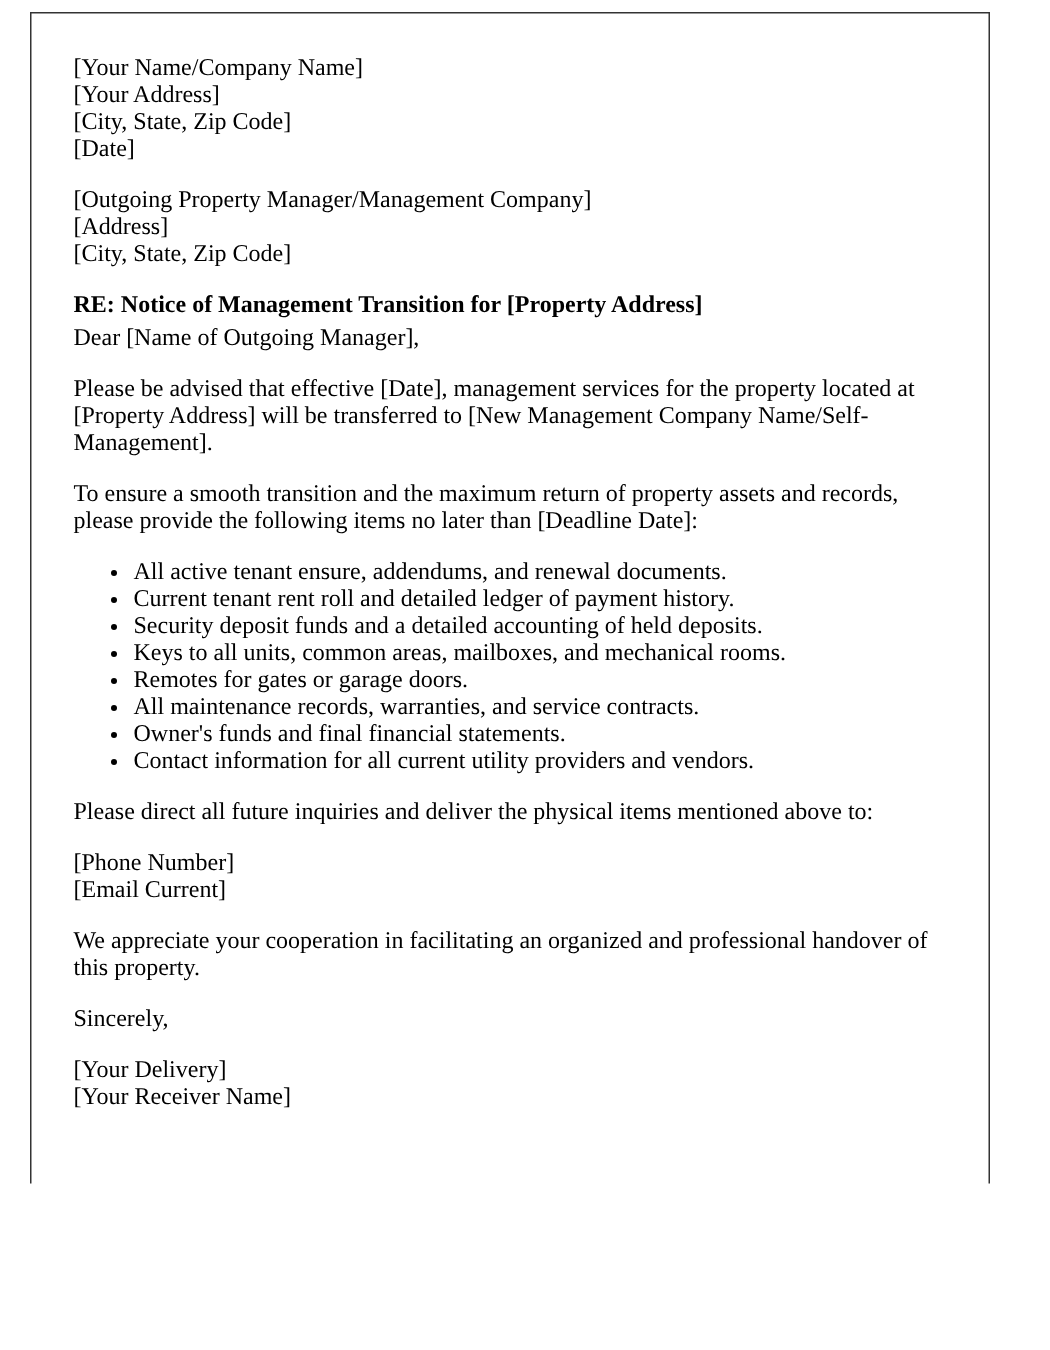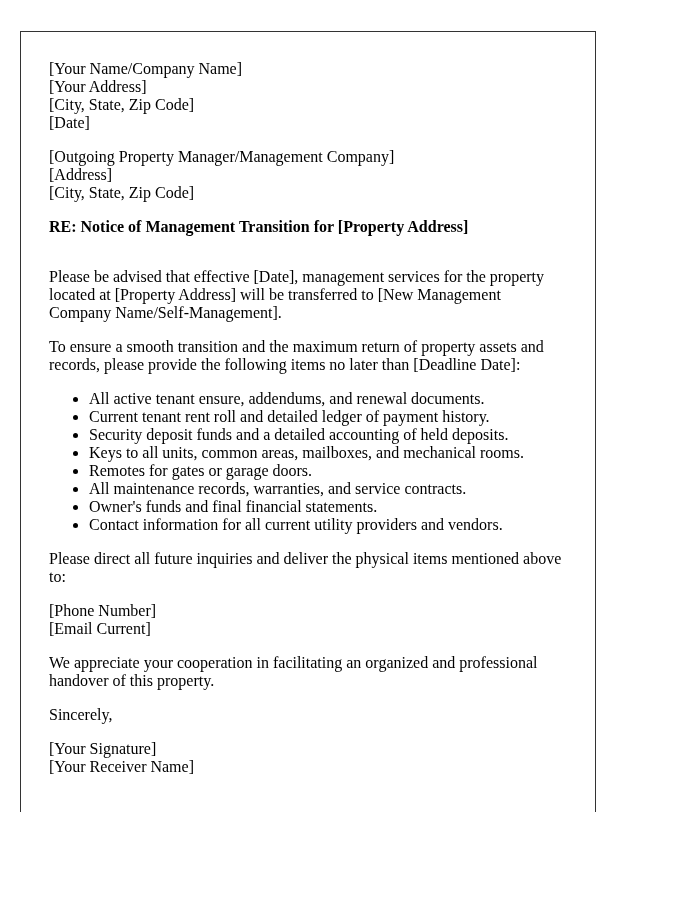--- a/index.html
+++ b/index.html
@@ -13,39 +13,39 @@
       position: relative;
       overflow: hidden;
       font-family: "Liberation Serif", "DejaVu Serif", serif;
       font-size: 16px;
       line-height: 18px;
       color: #000000;
     }
     .letter {
       position: absolute;
       left: 20px;
-      top: 31px;
-      width: 576px;
+      top: 8px;
+      width: 640px;
       height: 781px;
       border-left: 1px solid #333333;
       border-right: 1px solid #333333;
       border-top: 1px solid #333333;
       box-sizing: border-box;
       padding: 28px 28px 0 28px;
       overflow: hidden;
     }
     .block {
       margin: 0 0 16px 0;
     }
     .block .line {
       display: block;
     }
     .subject {
       font-weight: bold;
-      margin: 0 0 32px 0;
+      margin: 0 0 4px 0;
     }
     p {
       margin: 0 0 16px 0;
     }
     ul.items {
       margin: 0 0 16px 0;
       padding: 0 0 0 40px;
       list-style: disc;
     }
     ul.items li {
@@ -68,20 +68,21 @@
   </div>
 
   <div class="block">
     <span class="line">[Outgoing Property Manager/Management Company]</span>
     <span class="line">[Address]</span>
     <span class="line">[City, State, Zip Code]</span>
   </div>
 
   <div class="subject">RE: Notice of Management Transition for [Property Address]</div>
 
+  <p>Dear [Name of Outgoing Manager],</p>
 
   <p>Please be advised that effective [Date], management services for the property located at [Property Address] will be transferred to [New Management Company Name/Self-Management].</p>
 
   <p>To ensure a smooth transition and the maximum return of property assets and records, please provide the following items no later than [Deadline Date]:</p>
 
   <ul class="items">
     <li>All active tenant ensure, addendums, and renewal documents.</li>
     <li>Current tenant rent roll and detailed ledger of payment history.</li>
     <li>Security deposit funds and a detailed accounting of held deposits.</li>
     <li>Keys to all units, common areas, mailboxes, and mechanical rooms.</li>
@@ -96,17 +97,17 @@
   <div class="block">
     <span class="line">[Phone Number]</span>
     <span class="line">[Email Current]</span>
   </div>
 
   <p>We appreciate your cooperation in facilitating an organized and professional handover of this property.</p>
 
   <p>Sincerely,</p>
 
   <div class="signature">
-    <span class="line">[Your Signature]</span>
+    <span class="line">[Your Delivery]</span>
     <span class="line">[Your Receiver Name]</span>
   </div>
 
 </div>
 
 </body></html>

